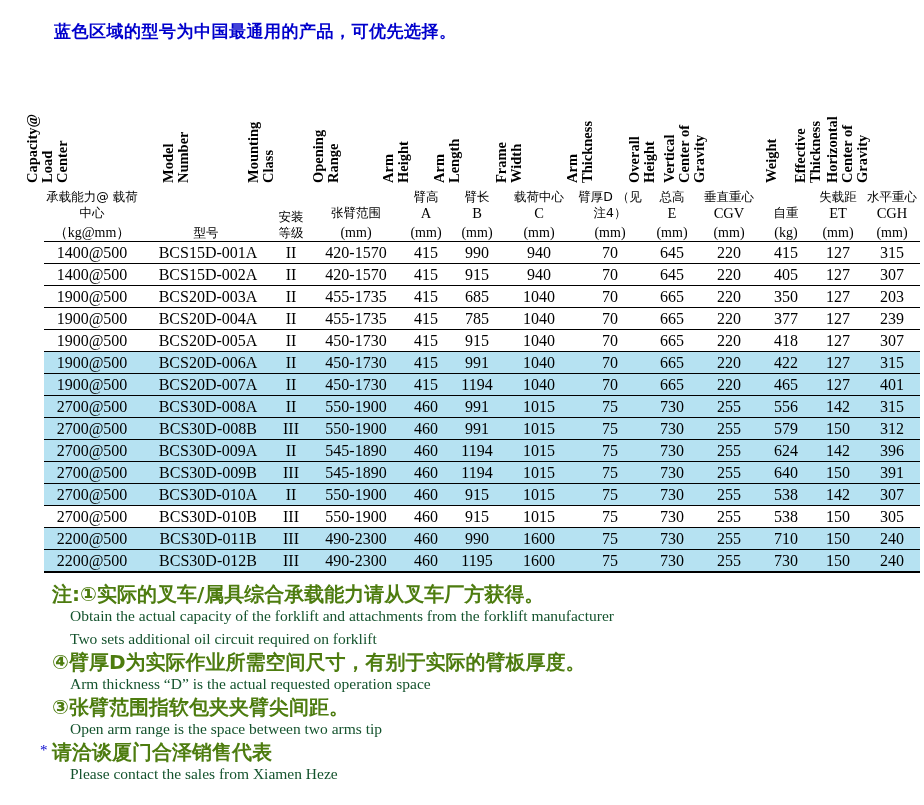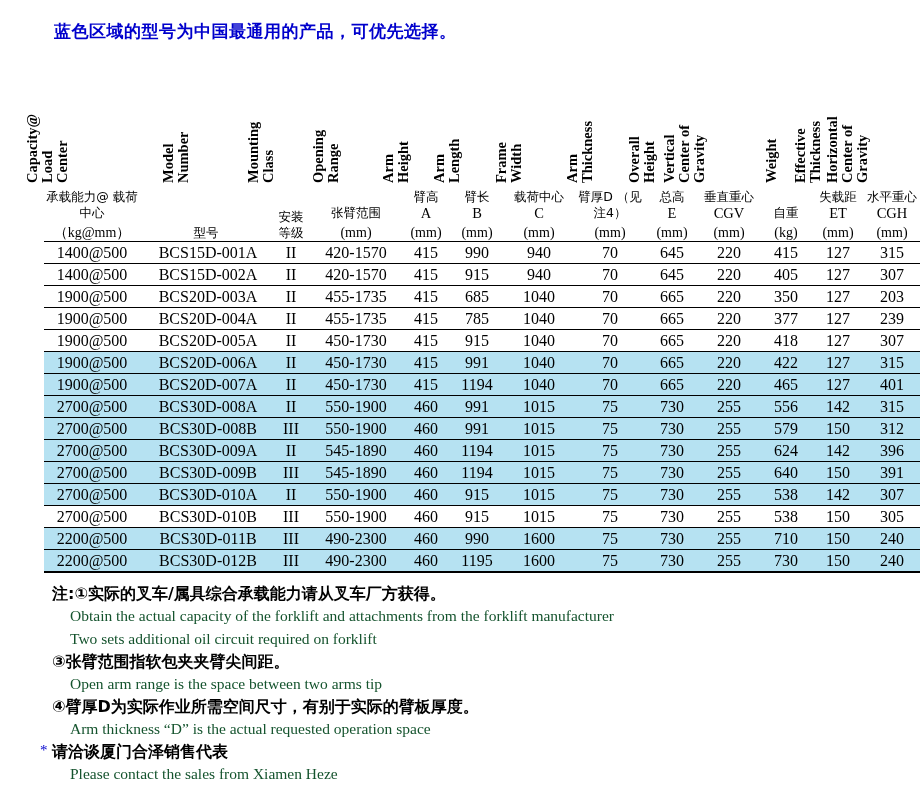--- a/index.html
+++ b/index.html
@@ -102,23 +102,23 @@
   tbody tr.hl td { background: #b6e2f2; }
   tbody tr.last td { border-bottom: 2px solid #000; }
   tbody tr:first-child td { border-top: 1px solid #000; }
 
   .notes {
     margin-top: 10px;
     margin-left: 8px;
   }
   .note-cn {
     font-family: "DejaVu Sans", sans-serif;
-    font-size: 16px;
+    font-size: 20px;
     font-weight: bold;
-    color: #000000;
+    color: #4d7c0f;
     line-height: 22px;
   }
   .note-en {
     font-family: "Liberation Serif", serif;
     font-size: 15.5px;
     color: #14532d;
     line-height: 22px;
     padding-left: 18px;
   }
   .note-row { margin-bottom: 1px; }
@@ -525,26 +525,26 @@
 
   <div class="notes">
     <div class="note-row">
       <div class="note-cn">注:①实际的叉车/属具综合承载能力请从叉车厂方获得。</div>
       <div class="note-en">Obtain the actual capacity of the forklift and attachments from the forklift manufacturer</div>
     </div>
     <div class="note-row">
       <div class="note-en">Two sets additional oil circuit required on forklift</div>
     </div>
     <div class="note-row">
+      <div class="note-cn">④臂厚D为实际作业所需空间尺寸，有别于实际的臂板厚度。</div>
+      <div class="note-en">Arm thickness  “D” is the actual requested operation space</div>
+    </div>
+    <div class="note-row">
       <div class="note-cn">③张臂范围指软包夹夹臂尖间距。</div>
       <div class="note-en">Open arm range  is the space between two arms tip</div>
-    </div>
-    <div class="note-row">
-      <div class="note-cn">④臂厚D为实际作业所需空间尺寸，有别于实际的臂板厚度。</div>
-      <div class="note-en">Arm thickness  “D” is the actual requested operation space</div>
     </div>
     <div class="note-row star-row">
       <span class="star">*</span>
       <div class="note-cn">请洽谈厦门合泽销售代表</div>
       <div class="note-en">Please contact the sales from Xiamen Heze</div>
     </div>
   </div>
 
 </div>
 

